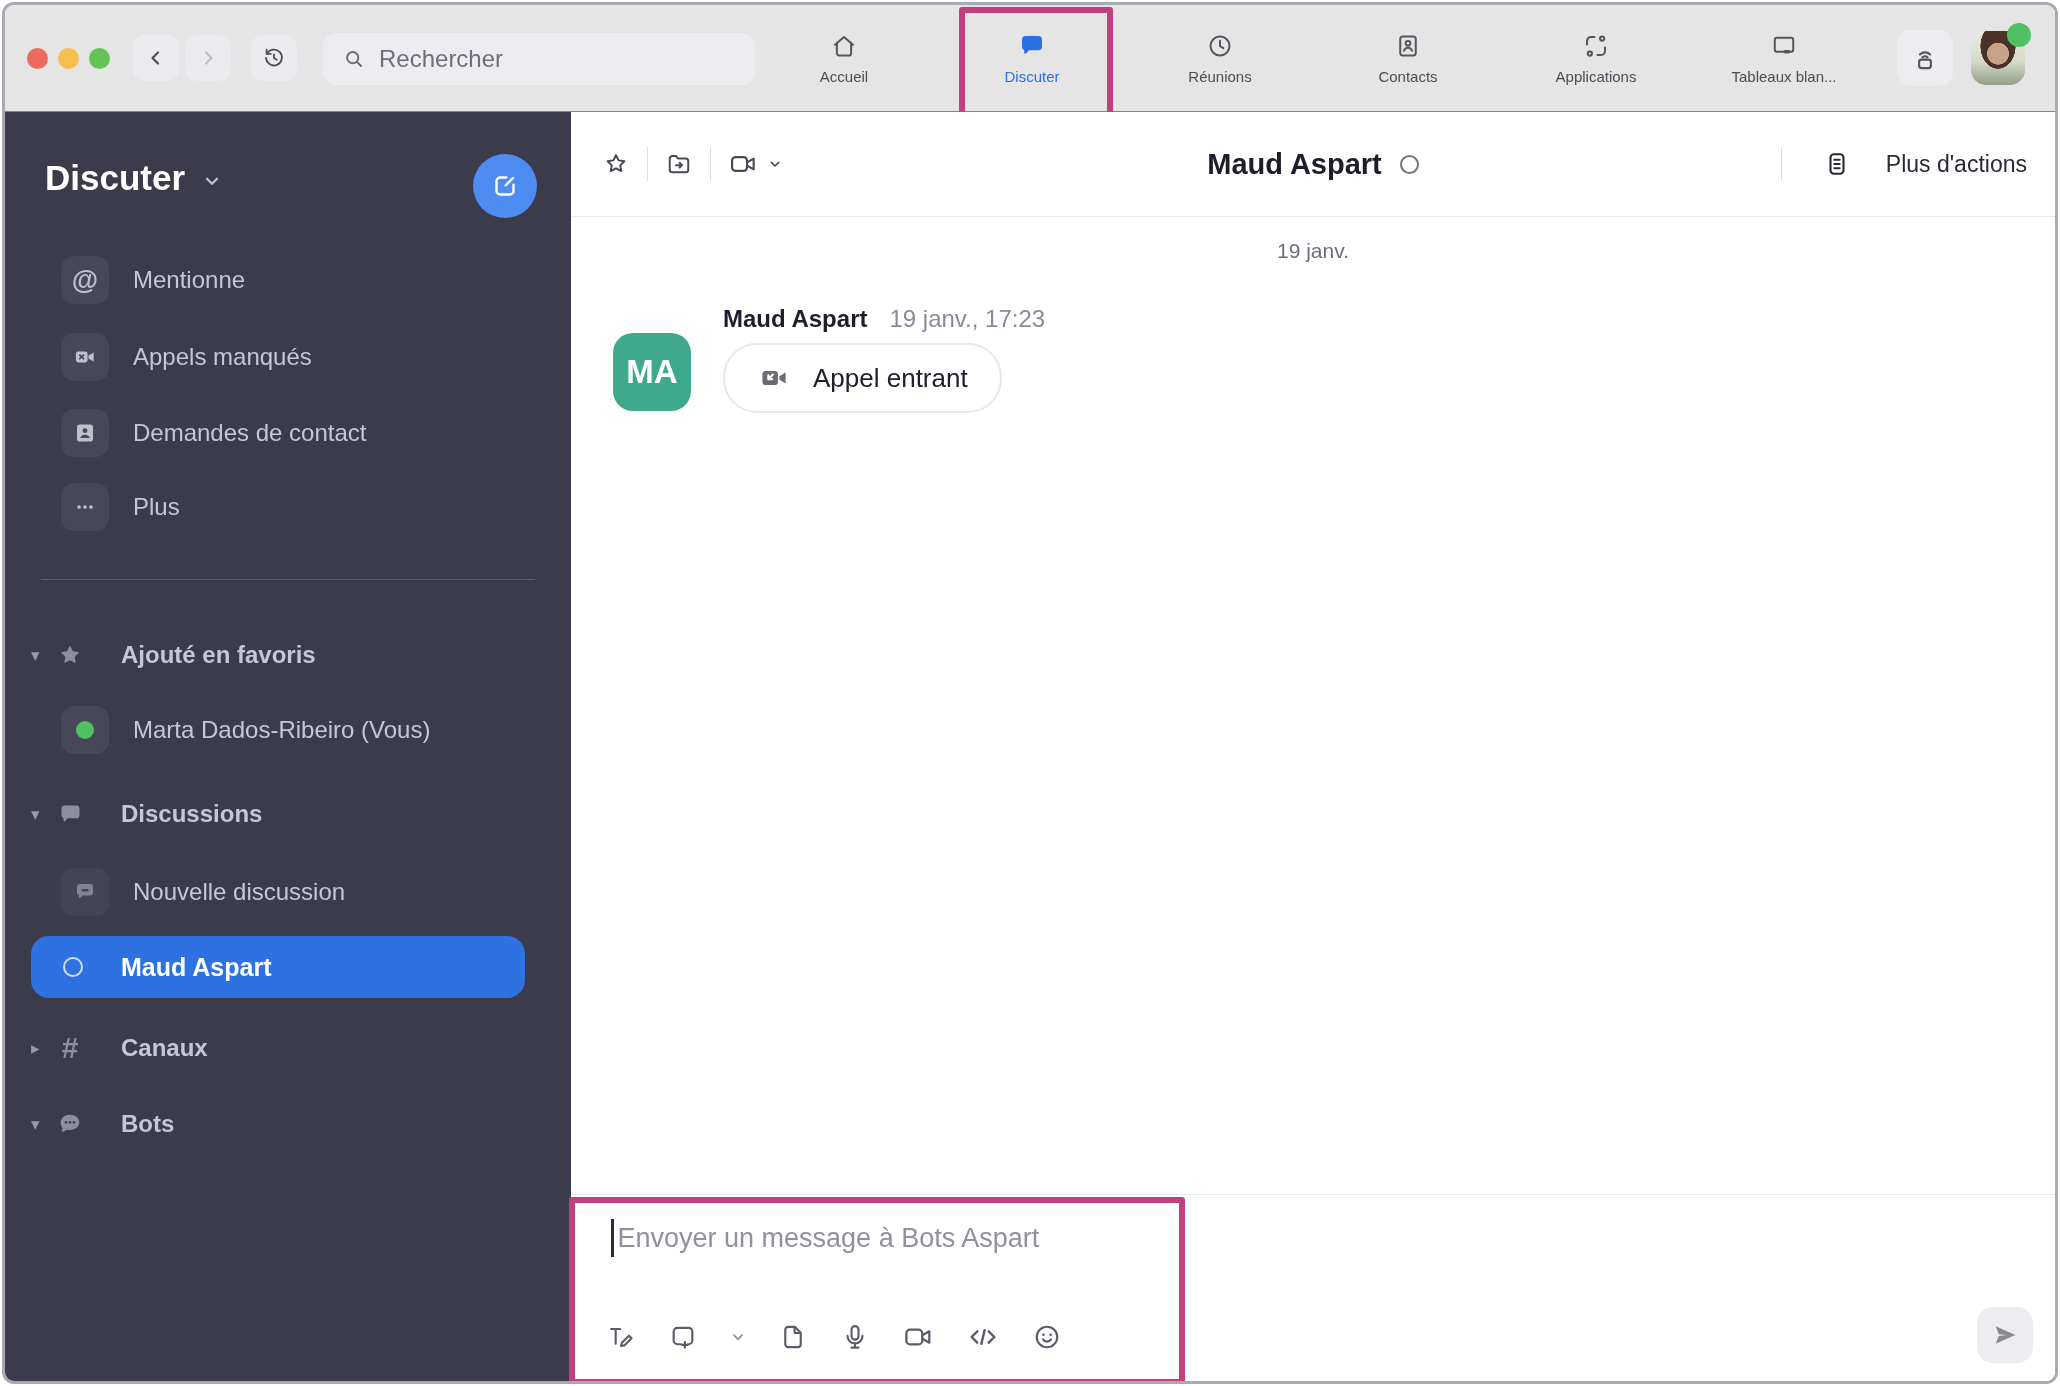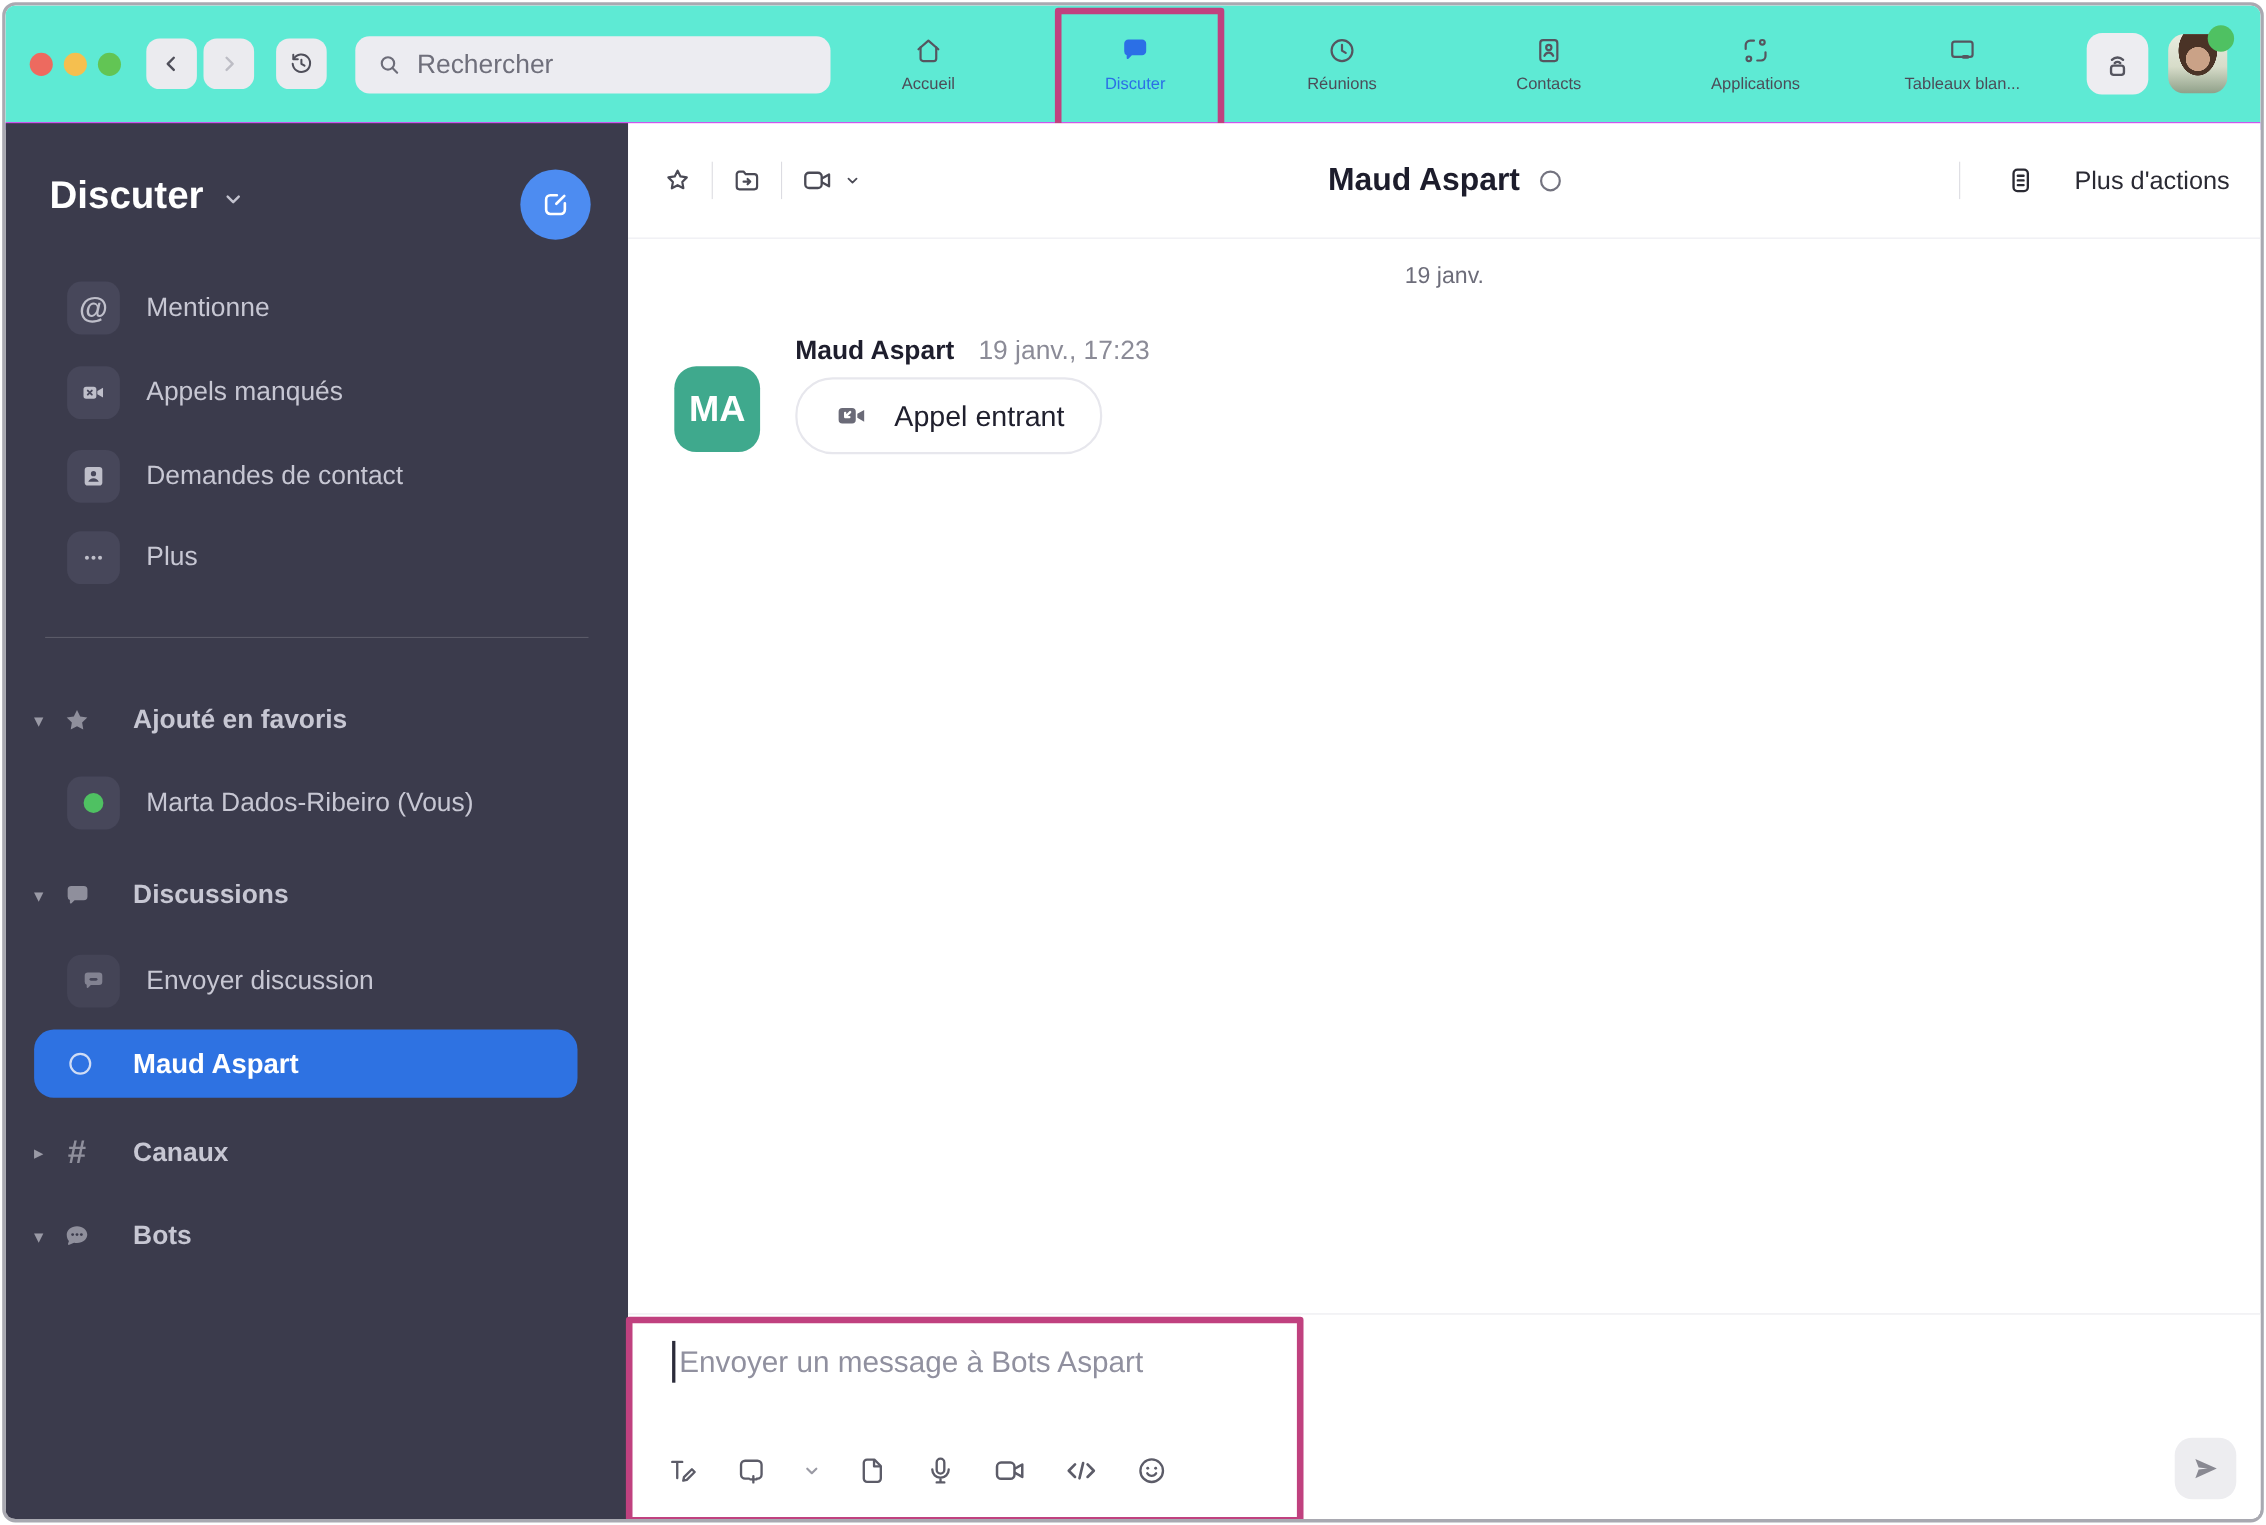--- a/index.html
+++ b/index.html
@@ -1,21 +1,21 @@
 <!DOCTYPE html>
 <html><head>
 <meta charset="utf-8">
 <style>
   html,body{margin:0;padding:0;background:#fff;}
   body{width:2060px;height:1386px;position:relative;font-family:"Liberation Sans",sans-serif;
        -webkit-font-smoothing:antialiased;color:#22222e;overflow:hidden;}
   .window{position:absolute;inset:2px;border:3px solid #a9a9b1;border-radius:12px;background:#fff;overflow:hidden;}
 
   
-  .topbar{position:absolute;left:0;right:0;top:0;height:106px;background:#5eead4;border-bottom:7px solid #d946ef;}
+  .topbar{position:absolute;left:0;right:0;top:0;height:106px;background:#e5e5e5;border-bottom:7px solid #d946ef;}
   .traffic{position:absolute;left:22px;top:43px;display:flex;gap:10px;}
   .tl{width:21px;height:21px;border-radius:50%;display:block;}
   .tl.red{background:#ed6a5f;}.tl.yellow{background:#f5bf4f;}.tl.green{background:#62c554;}
   .navbtn{position:absolute;top:30px;width:46px;height:46px;border:none;border-radius:12px;background:#ebebef;
           display:flex;align-items:center;justify-content:center;padding:0;}
   .navbtn.back{left:128px;color:#4f4f5a;}
   .navbtn.fwd{left:180px;color:#bdbdc5;}
   .navbtn.hist{left:246px;color:#4f4f5a;}
   .search{position:absolute;left:318px;top:28px;width:396px;height:52px;border-radius:13px;background:#ececf1;
           display:flex;align-items:center;padding:0 18px;gap:12px;color:#6d6d79;}
@@ -299,21 +299,21 @@
         </span>
       <span class="hlbl">Discussions</span>
     </div>
     <div class="srow" style="top:756px">
       <span class="chip" style="opacity:.75">
           <svg class="ic" width="24" height="24" viewBox="0 0 24 24">
             <path fill="#9a9aa8" d="M4 7a3 3 0 0 1 3-3h10a3 3 0 0 1 3 3v5.4a3 3 0 0 1-3 3H9.6L7.1 17.9c-.6.5-1.3.1-1.3-.6v-2A3 3 0 0 1 4 12.4z"></path>
             <rect x="8.4" y="9" width="7.2" height="2.6" rx="1.3" fill="#47475a"></rect>
           </svg>
         </span>
-      <span class="lbl">Envoyer discussion</span>
+      <span class="lbl">Nouvelle discussion</span>
     </div>
 
     <div class="sel-pill">
       <span class="ring"></span>
       <span class="lbl">Maud Aspart</span>
     </div>
 
     <div class="shead" style="top:918px">
       <span class="tri">▸</span>
       <span class="hicon hash">#</span>

